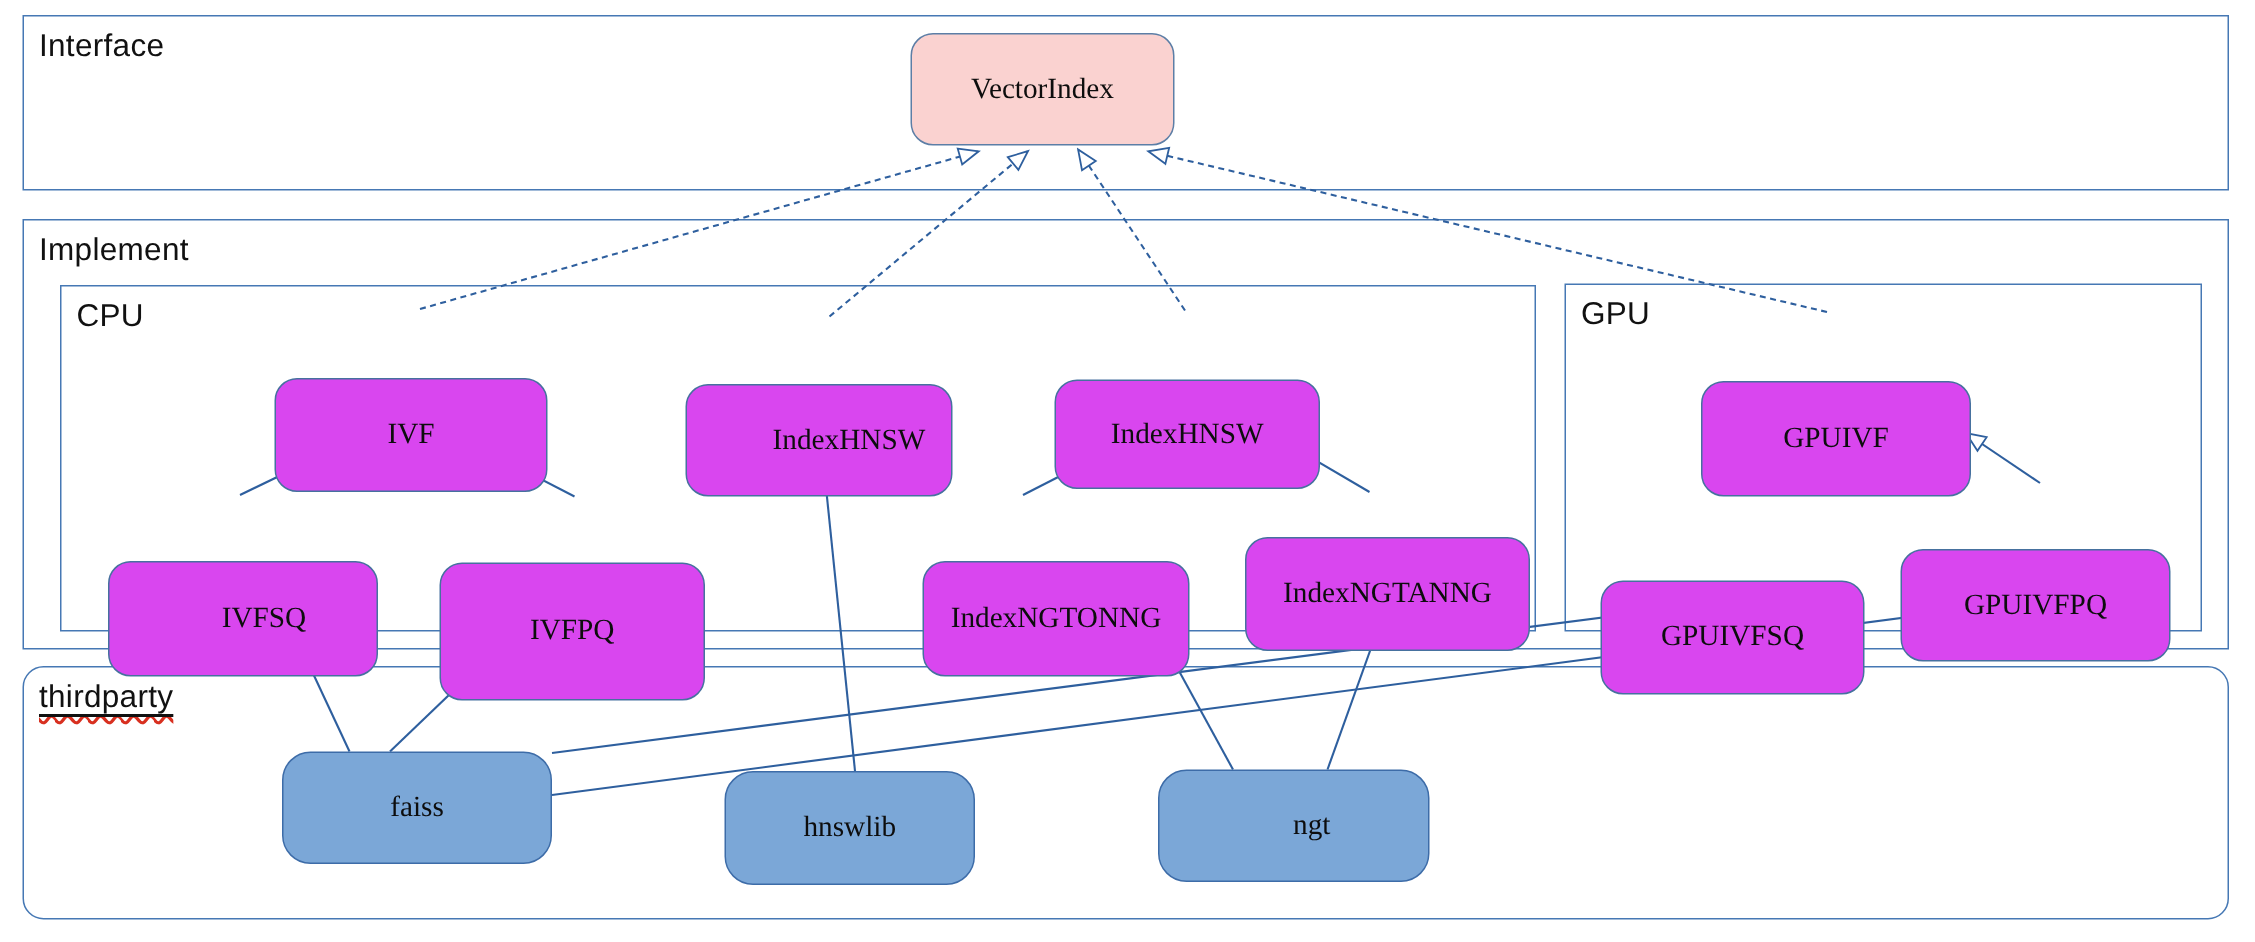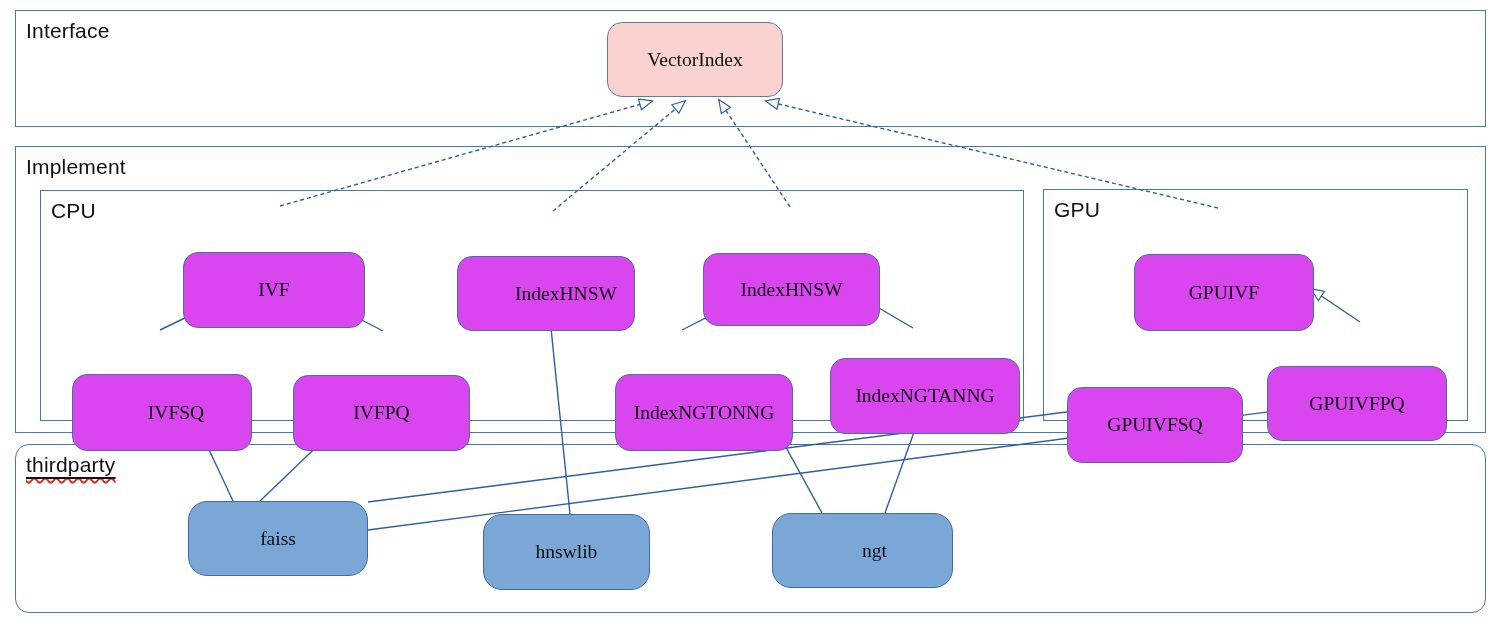--- a/index.html
+++ b/index.html
@@ -117,21 +117,21 @@
   </div>
 
   <div class="node impl" style="left:703px; top:209px; width:177px; height:73px;">
     <span>IndexHNSW</span>
   </div>
 
   <div class="node impl" style="left:72px; top:330px; width:180px; height:77px;padding-left:28px;">
     <span>IVFSQ</span>
   </div>
 
-  <div class="node impl" style="left:293px; top:331px; width:177px; height:76px;">
+  <div class="node impl" style="left:293px; top:331px; width:177px; height:92px;">
     <span>IVFPQ</span>
   </div>
 
   <div class="node impl" style="left:615px; top:330px; width:178px; height:77px;font-family:Liberation Serif, serif;">
     <span>IndexNGTONNG</span>
   </div>
 
   <div class="node impl" style="left:830px; top:314px; width:190px; height:76px;">
     <span>IndexNGTANNG</span>
   </div>

